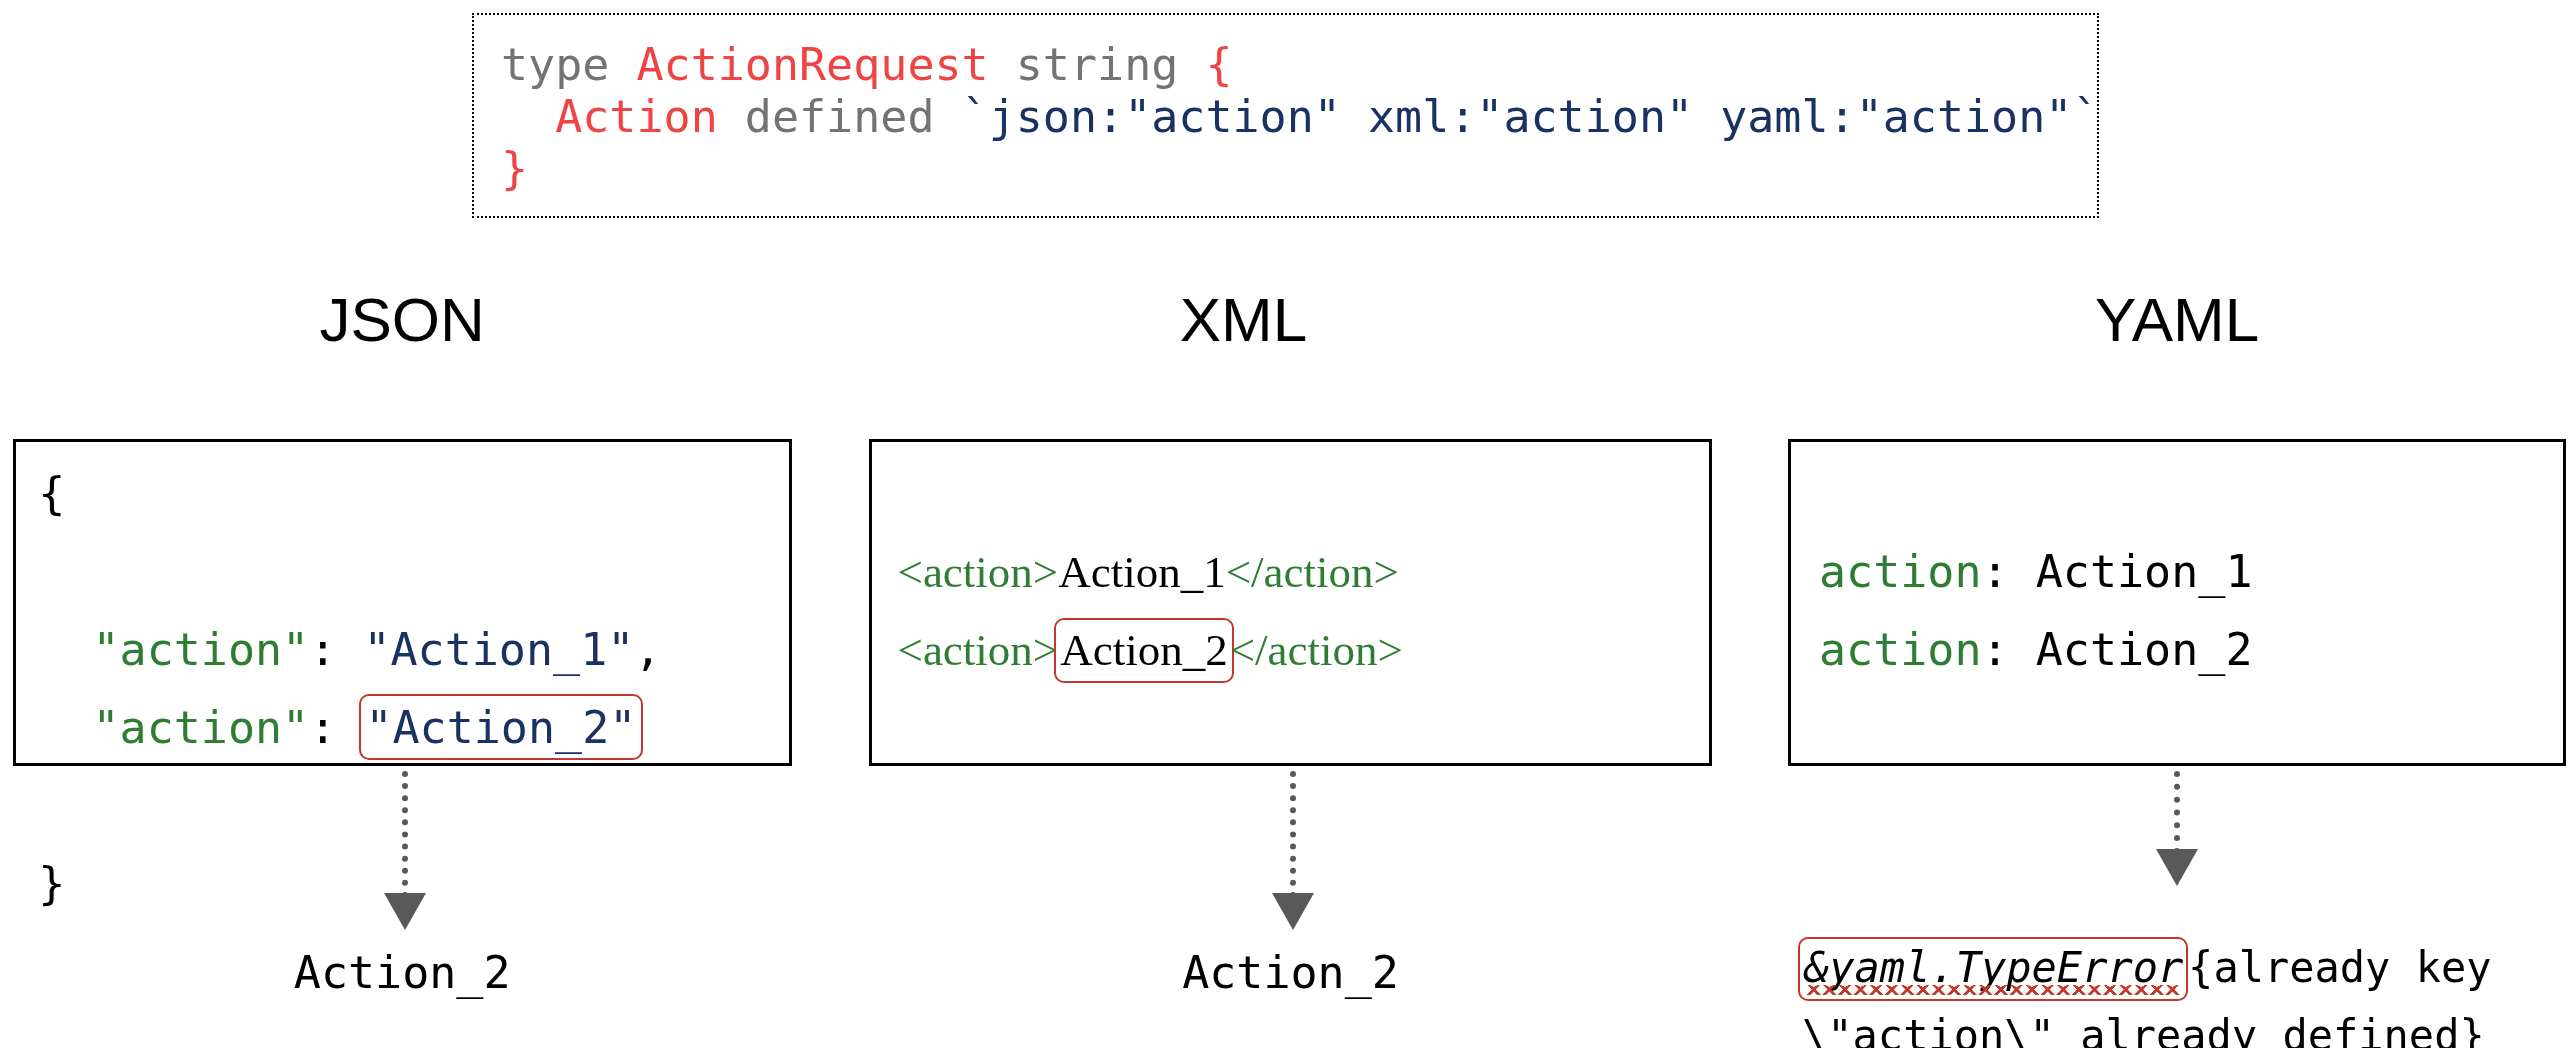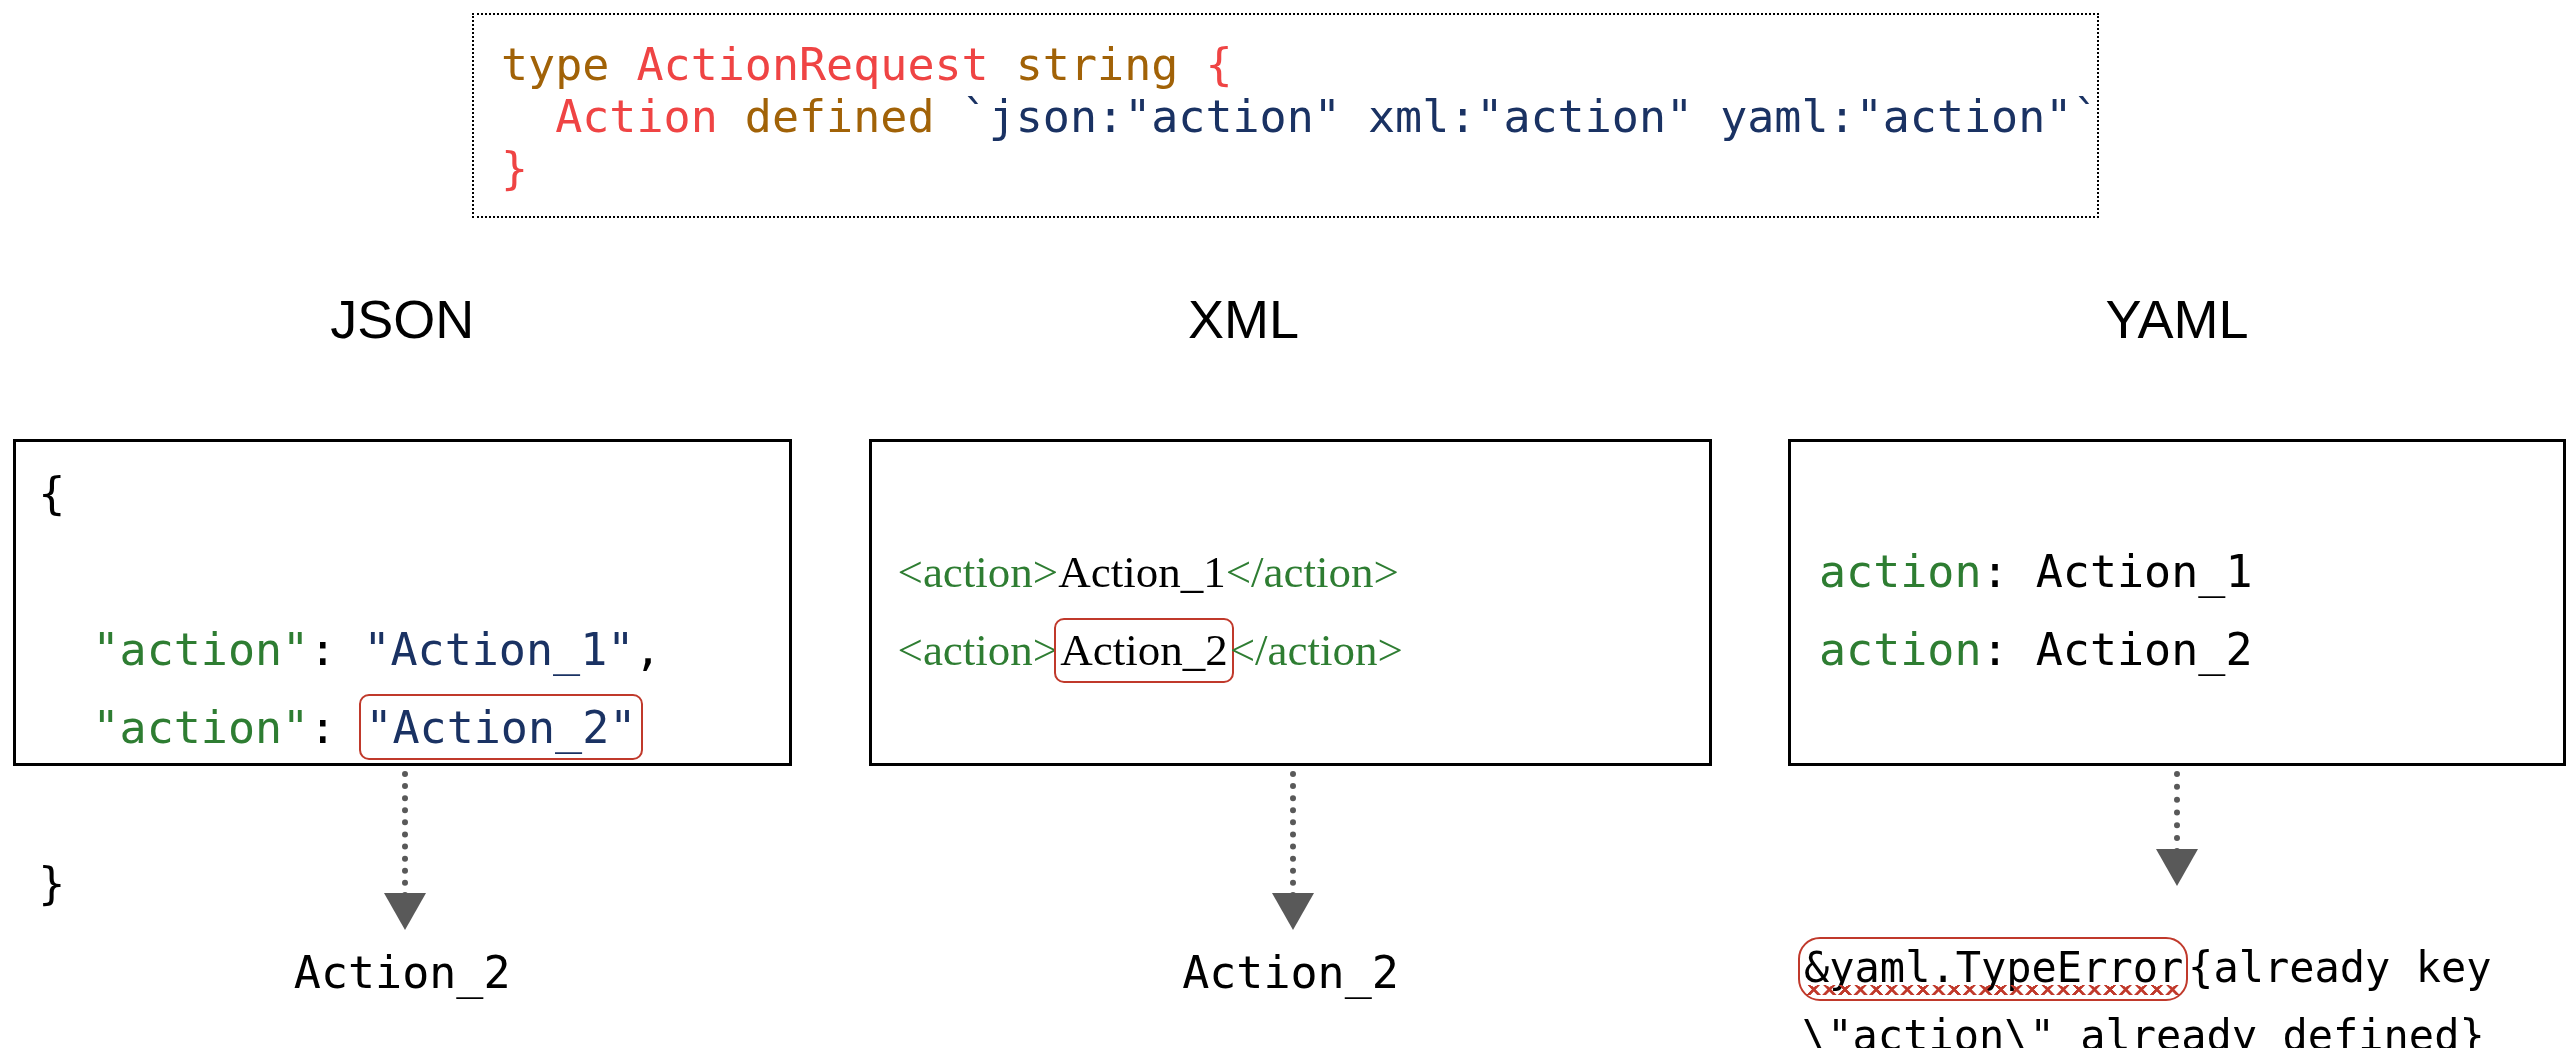--- a/index.html
+++ b/index.html
@@ -30,30 +30,30 @@
     position: absolute;
     left: 27px;
     top: 24px;
     font-family: "DejaVu Sans Mono", monospace;
     font-size: 45px;
     line-height: 52px;
     white-space: pre;
     color: #000000;
     letter-spacing: 0px;
   }
-  .kw   { color: #a16207; }
+  .kw   { color: #737373; }
   .tag  { color: #1a3263; }
   .plain{ color: #ef4444; }
 
   
   .col-title {
     position: absolute;
     top: 277px;
     font-family: "Liberation Sans", sans-serif;
-    font-size: 54px;
+    font-size: 62px;
     line-height: 85px;
     color: #000000;
     text-align: center;
     white-space: nowrap;
   }
   #title-json { left: 12.7px;   width: 779px; }
   #title-xml  { left: 822px; width: 843px; }
   #title-yaml { left: 1788px; width: 778px; }
 
   
@@ -149,24 +149,25 @@
     line-height: 68px;
     color: #000000;
     white-space: pre;
     text-align: left;
   }
   
   .err-token {
     display: inline-block;
     position: relative;
     border: 2.8px solid #c0392b;
-    border-radius: 22px;
+    border-radius: 10px;
     padding: 0px 2.8px 2.8px 4.2px;
     margin-left: -4.2px;
     line-height: 57px;
+    font-style: italic;
   }
   .err-token .squiggle {
     position: absolute;
     left: 5.7px;
     right: 5.7px;
     bottom: 4.2px;
     height: 10px;
     background-image:
       linear-gradient(45deg, transparent 45%, #c0392b 45%, #c0392b 58%, transparent 58%),
       linear-gradient(-45deg, transparent 45%, #c0392b 45%, #c0392b 58%, transparent 58%);

